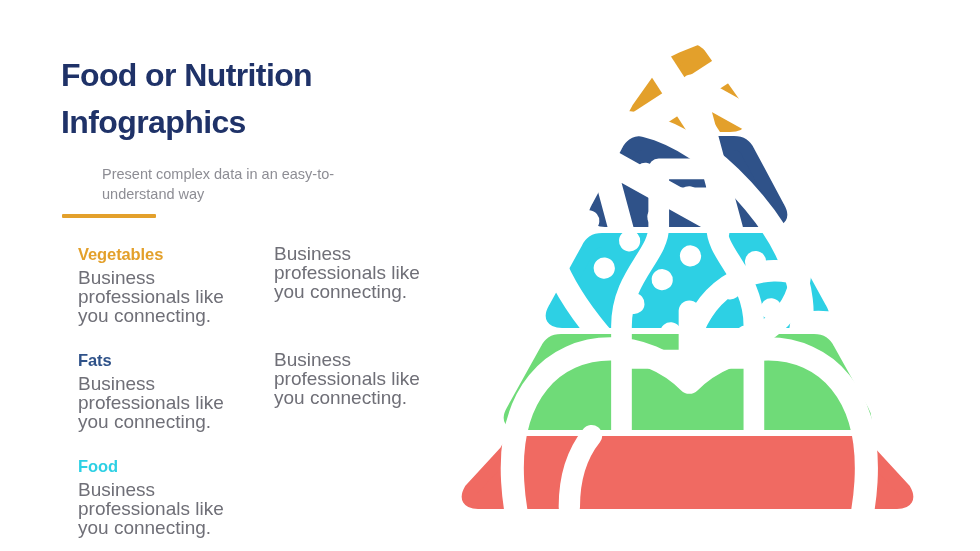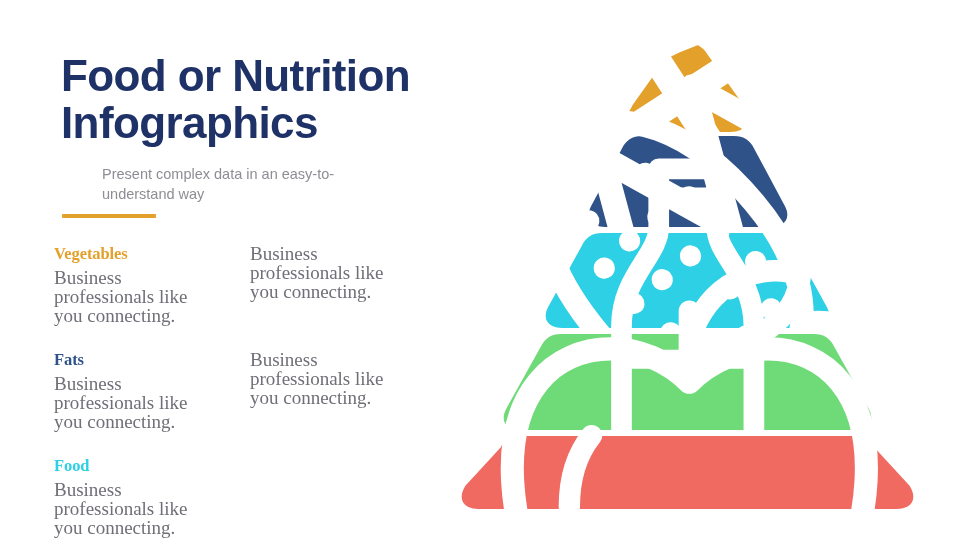--- a/index.html
+++ b/index.html
@@ -8,34 +8,34 @@
     font-family:"Liberation Sans","DejaVu Sans",sans-serif;
     -webkit-font-smoothing:antialiased;
   }
   #slide{position:relative;width:980px;height:551px;}
 
   
   #left{position:absolute;left:0;top:0;width:440px;height:551px;}
 
   #title{
     position:absolute;left:61px;top:52px;width:360px;
-    font-size:44px;line-height:47px;font-weight:bold;
+    font-size:32px;line-height:47px;font-weight:bold;
     color:#1F3268;letter-spacing:-0.6px;
   }
   #subtitle{
     position:absolute;left:62px;top:164px;width:260px;
     font-size:14.5px;line-height:20px;color:#8D8D94;margin-left:40px;
   }
   #rule{
     position:absolute;left:62px;top:214px;width:94px;height:4px;
     background:#E3A02B;border-radius:1px;
   }
 
   
-  #legend{position:absolute;left:54px;top:244px;width:360px;font-family:Liberation Serif, serif;}
+  #legend{position:absolute;left:78px;top:244px;width:360px;}
   .legend-row{display:flex;}
   .legend-cell{width:197px;box-sizing:border-box;padding-right:12px;}
   .legend-cell.col2{width:auto;}
   .legend-title{
     font-size:16.5px;font-weight:bold;line-height:20px;margin:0 0 4px 0;
     letter-spacing:-0.1px;
   }
   .legend-desc{
     font-size:19px;line-height:19px;color:#6F6F77;margin:0;width:152px;
   }

